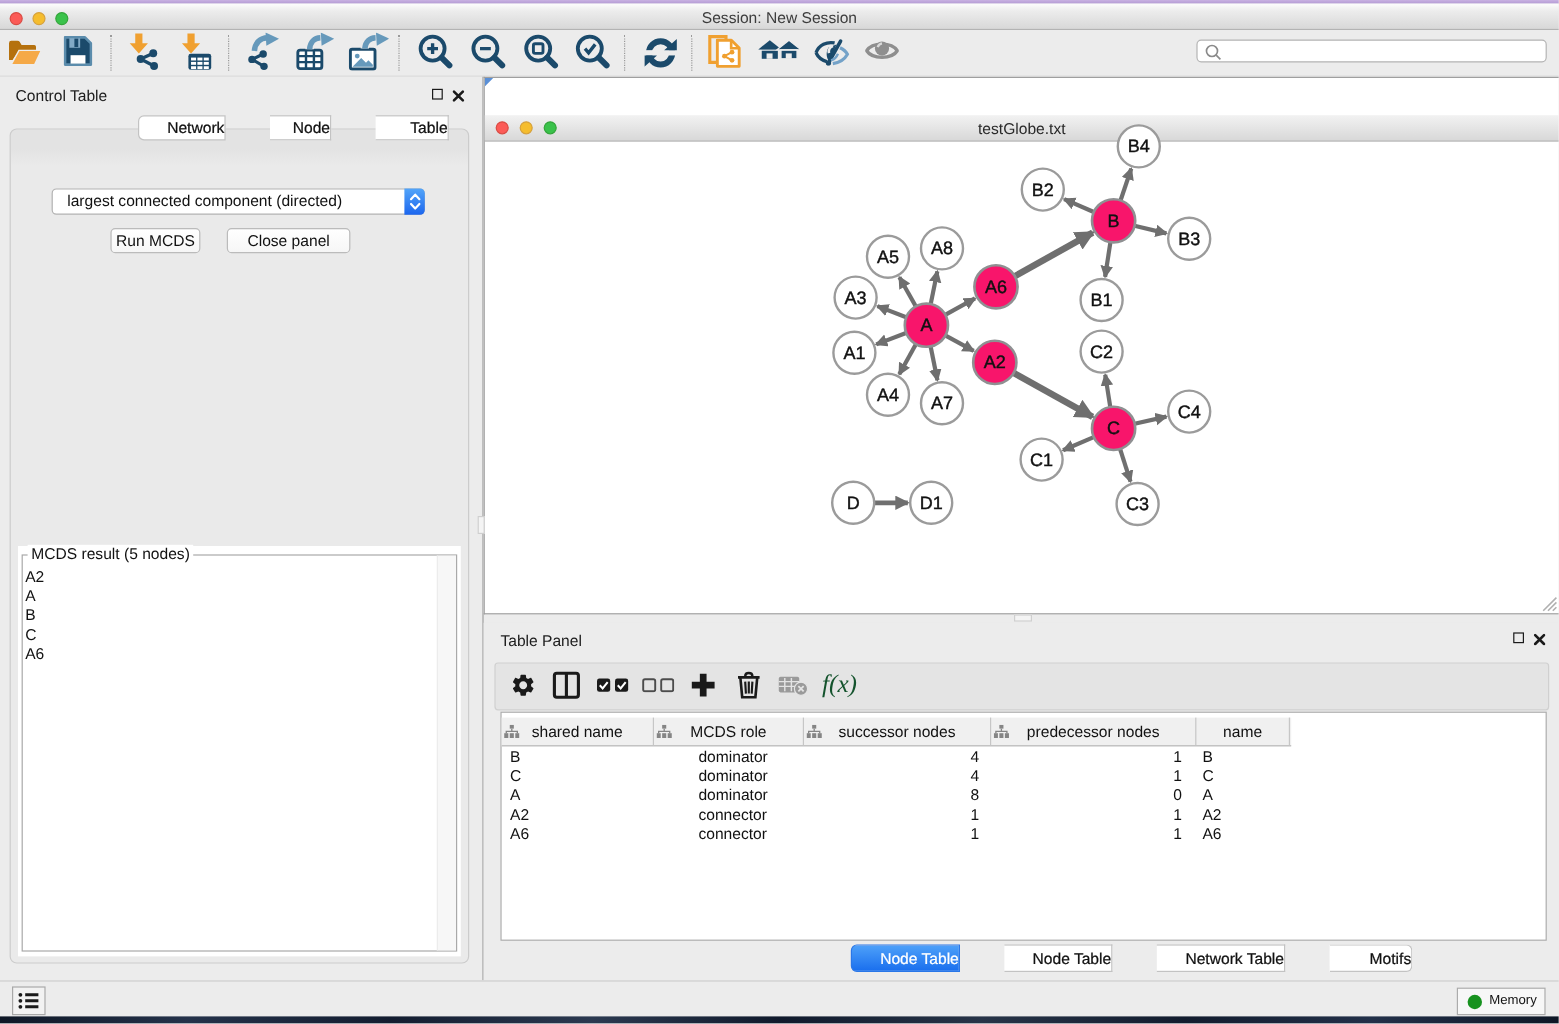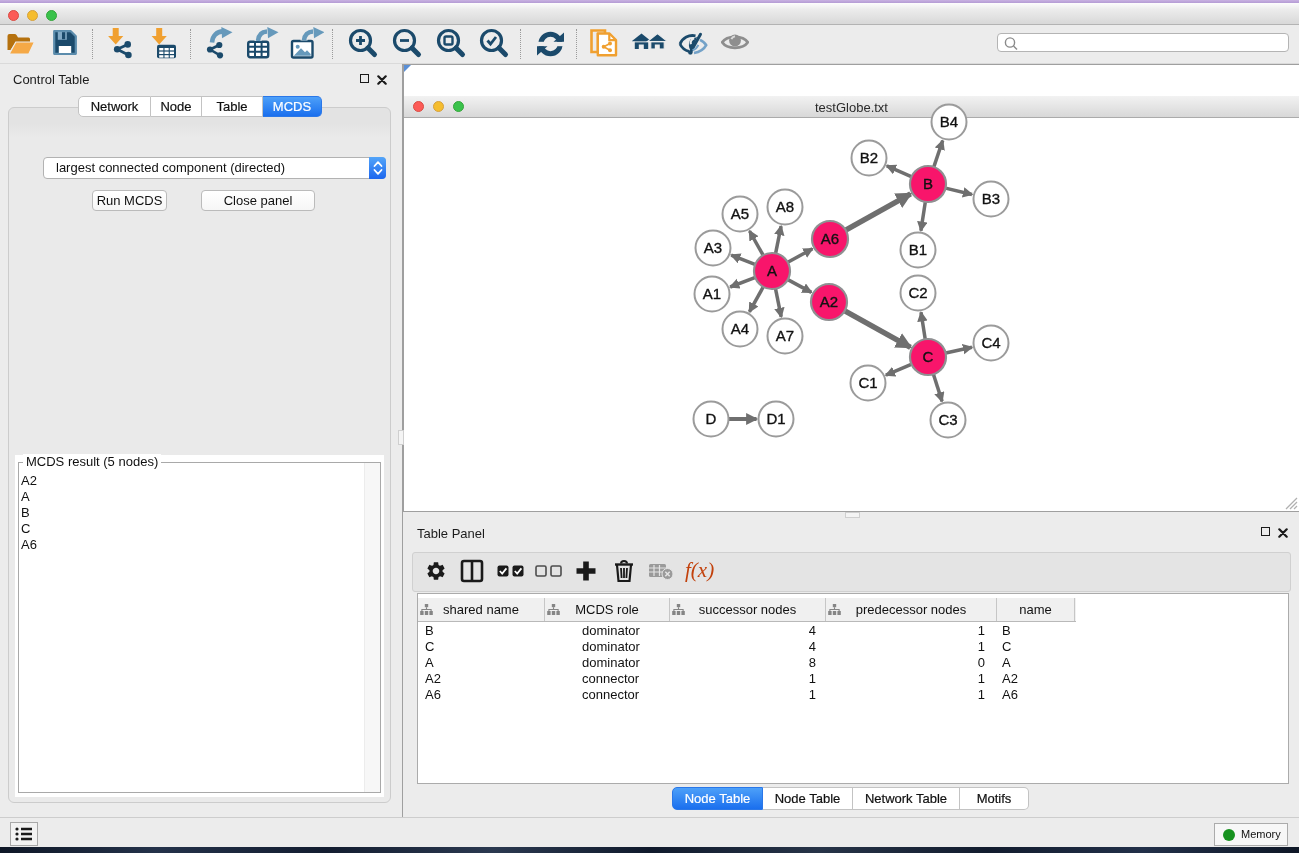--- a/index.html
+++ b/index.html
@@ -15,28 +15,28 @@
 #toolbar { left:0; top:26px; width:1299px; height:37px; background:#ececec; }
 .tsep { position:absolute; top:3px; height:30px; width:0; border-left:1px dotted #9a9a9a; }
 .ticon { position:absolute; top:2px; }
 #searchbox { position:absolute; left:997px; top:7px; width:292px; height:19px; background:#fff; border:1px solid #b4b4b4; border-radius:4px; }
 
 #cpanel { left:0; top:64px; width:403px; height:753px; background:#ececec; border-right:1px solid #9f9f9f; }
 #cpTitle { position:absolute; left:13px; top:8px; font-size:13px; color:#1c1c1c; }
 #cpInner { position:absolute; left:8px; top:43px; width:383px; height:696px; background:linear-gradient(#e3e3e3 0px,#e3e3e3 16px,#eaeaea 30px,#eaeaea 100%); border:1px solid #cccccc; border-radius:6px; }
 
 .seg { position:absolute; display:flex; font-size:13px; -webkit-text-stroke:0.2px; }
-.seg div { background:#fff; border:1px solid #c3c3c3; border-left:none; color:#111; text-align:center; line-height:19px; height:21px; }
+.seg div { background:#fff; border:1px solid #c3c3c3; border-left:none; color:#111; text-align:right; line-height:19px; height:21px;margin-left:37px; }
 .seg div:first-child { border-left:1px solid #c3c3c3; border-radius:5px 0 0 5px; }
 .seg div:last-child { border-radius:0 5px 5px 0; }
 .seg div.sel { background:linear-gradient(#4da0f9,#1a6fee); border-color:#2a77e8; color:#fff; }
 #cpTabs { left:78px; top:32px; }
 
 #optlabel { position:absolute; left:0px; top:73px; width:399px; text-align:center; font-size:13px; color:#111; }
-#combo { position:absolute; left:43px; top:93px; width:343px; height:22px; background:#fff; border:1px solid #b2b2b2; border-radius:4px; font-size:13px; color:#111; line-height:20px; padding-left:12px; }
+#combo { position:absolute; left:43px; top:93px; width:311px; height:22px; background:#fff; border:1px solid #b2b2b2; border-radius:4px; font-size:13px; color:#111; line-height:20px; padding-left:12px; }
 #combo .step { position:absolute; right:-1px; top:-1px; width:17px; height:22px; border-radius:0 4px 4px 0; background:linear-gradient(#53a5f9,#1c66ee); }
 .btn { position:absolute; height:21px; background:linear-gradient(#ffffff,#f6f6f6); border:1px solid #bbbbbb; border-radius:4px; font-size:13px; color:#111; text-align:center; line-height:19px; }
 #fieldset { position:absolute; left:15px; top:391px; width:369px; height:342px; background:#fff; }
 #fieldset .bord { position:absolute; left:3px; top:7px; width:363px; height:331px; border:1px solid #a9a9a9; }
 #fieldset .leg { position:absolute; left:8px; top:-1px; background:#ffffff; padding:0 3px; font-size:13px; color:#111; }
 #mlist { position:absolute; left:4px; top:14px; width:360px; height:320px; font-size:13px; color:#111; padding:4px 0 0 2px; line-height:16px; }
 #fieldset .sb { position:absolute; left:349px; top:8px; width:16px; height:329px; background:#f7f7f7; border-left:1px solid #ececec; }
 
 #netwin { left:403px; top:64px; width:896px; height:448px; background:#fff; border:1px solid #9f9f9f; border-right:none; }
 #netbar { position:absolute; left:0; top:0; width:100%; height:22px; background:linear-gradient(#f2f2f2,#d8d8d8); border-bottom:1px solid #ababab;margin-top:31px; }
@@ -60,20 +60,21 @@
 #listbtn { position:absolute; left:10px; top:4px; width:28px; height:24px; background:#f2f2f2; border:1px solid #a8a8a8; }
 #membtn { position:absolute; right:11px; top:5px; width:74px; height:23px; background:#f7f7f7; border:1px solid #ababab; font-size:11px; color:#111; }
 #deskBot { left:0; top:847px; width:1299px; height:6px; background:linear-gradient(90deg,#0e1726,#24324a 12%,#131d30 25%,#2b3950 38%,#101a2c 50%,#273448 63%,#121c2e 76%,#223049 88%,#0e1726); }
 </style></head>
 <body>
 <div class="abs" id="deskTop"></div>
 <div class="abs" id="titlebar">
   <div class="tl" style="left:8px;background:#fc5b57;border:0.5px solid #d94c44;"></div>
   <div class="tl" style="left:27px;background:#f5bd2e;border:0.5px solid #d6a13d;"></div>
   <div class="tl" style="left:46px;background:#3ac24b;border:0.5px solid #34a53b;"></div>
+  <div class="title">Session: New Session</div>
 </div>
 <div class="abs" id="toolbar">
   <svg class="ticon" style="left:6px;top:5px" width="30" height="26" viewBox="0 0 30 26">
       <path d="M1.5,19 V5 Q1.5,3 3.5,3 H8.5 Q10,3 10.5,4 L12,6.5 H22.5 Q24,6.5 24,8 V11 H10 L4.5,19 Z" fill="#b5710e"></path>
       <path d="M9.8,11 H28.5 L22.8,23 H3.2 Z" fill="#f5a947" stroke="#ededed" stroke-width="1.2"></path>
     </svg>
   <svg class="ticon" style="left:53px;top:4px" width="24" height="25" viewBox="0 0 24 25">
       <path d="M1.2,1.2 H17.8 L22.8,6.2 V23.8 H1.2 Z" fill="#1b4a6b" stroke="#5b8cac" stroke-width="2.2" stroke-linejoin="round"></path>
       <rect x="4.8" y="1.8" width="9" height="8" fill="#82aac6"></rect>
       <rect x="9" y="2.2" width="3.2" height="7" fill="#1b4a6b"></rect>
@@ -220,21 +221,21 @@
     <div style="width:61px">Table</div>
     <div class="sel" style="width:59px">MCDS</div>
   </div>
   <div id="combo">largest connected component (directed)
     <div class="step"><svg width="18" height="22" viewBox="0 0 18 22">
           <path d="M5.5 9 L9 5.2 L12.5 9" fill="none" stroke="#fff" stroke-width="1.8" stroke-linecap="round" stroke-linejoin="round"></path>
           <path d="M5.5 13 L9 16.8 L12.5 13" fill="none" stroke="#fff" stroke-width="1.8" stroke-linecap="round" stroke-linejoin="round"></path>
         </svg></div>
   </div>
   <div class="btn" style="left:92px;top:126px;width:75px;">Run MCDS</div>
-  <div class="btn" style="left:201px;top:126px;width:114px;text-align:center;">Close panel</div>
+  <div class="btn" style="left:189px;top:126px;width:103px;text-align:center;">Close panel</div>
   <div id="fieldset">
     <div class="bord"></div>
     <div class="leg">MCDS result (5 nodes)</div>
     <div id="mlist">A2<br>A<br>B<br>C<br>A6</div>
       <div class="sb"></div>
   </div>
 </div>
 <div class="abs" id="netwin">
   <svg style="position:absolute;left:0;top:0" width="7" height="7" viewBox="0 0 7 7">
       <path d="M0,0 L7,0 L0,7 Z" fill="#5a8fd6"></path>
@@ -349,21 +350,21 @@
         <path d="M1,5.5 H19" stroke="#1a1a1a" stroke-width="2.4"></path>
         <path d="M7,4.5 C7,1 13,1 13,4.5" fill="none" stroke="#1a1a1a" stroke-width="2"></path>
         <path d="M7,9 L7.6,19 M10,9 V19 M13,9 L12.4,19" stroke="#1a1a1a" stroke-width="1.8"></path>
       </svg>
     <svg style="position:absolute;left:235px;top:9px" width="26" height="18" viewBox="0 0 26 18">
         <rect x="1" y="2" width="17" height="13" rx="1.5" fill="#9a9a9a"></rect>
         <path d="M1,6 h17 M1,10 h17 M6,3 v11 M11.5,3 v11" stroke="#e4e4e4" stroke-width="1.2"></path>
         <circle cx="19.5" cy="12" r="5.5" fill="#9a9a9a" stroke="#e4e4e4" stroke-width="1"></circle>
         <path d="M17.3,9.8 l4.4,4.4 M21.7,9.8 l-4.4,4.4" stroke="#e4e4e4" stroke-width="1.5"></path>
       </svg>
-    <div style="position:absolute;left:272px;top:5px;width:45px;font-family:'Liberation Serif',serif;font-style:italic;font-size:21px;color:#c2410c;">f(x)</div>
+    <div style="position:absolute;left:272px;top:5px;width:45px;font-family:'Liberation Serif',serif;font-style:italic;font-size:21px;color:#14532d;">f(x)</div>
     </div>
   <div id="ttable">
     <div id="thead">
         <div class="hc" style="left:0px;width:127px"><svg style="position:absolute;left:2px;top:6px" width="13" height="11" viewBox="0 0 13 11">
             <rect x="4.8" y="0" width="3.4" height="3.2" fill="#858585"></rect>
             <rect x="0.2" y="7" width="3.4" height="4" fill="#858585"></rect>
             <rect x="4.8" y="7" width="3.4" height="4" fill="#858585"></rect>
             <rect x="9.4" y="7" width="3.4" height="4" fill="#858585"></rect>
             <path d="M6.5,3.2 V5.5 M1.9,7 V5.5 H11.1 V7" fill="none" stroke="#858585" stroke-width="1.1"></path>
           </svg>shared name</div>

